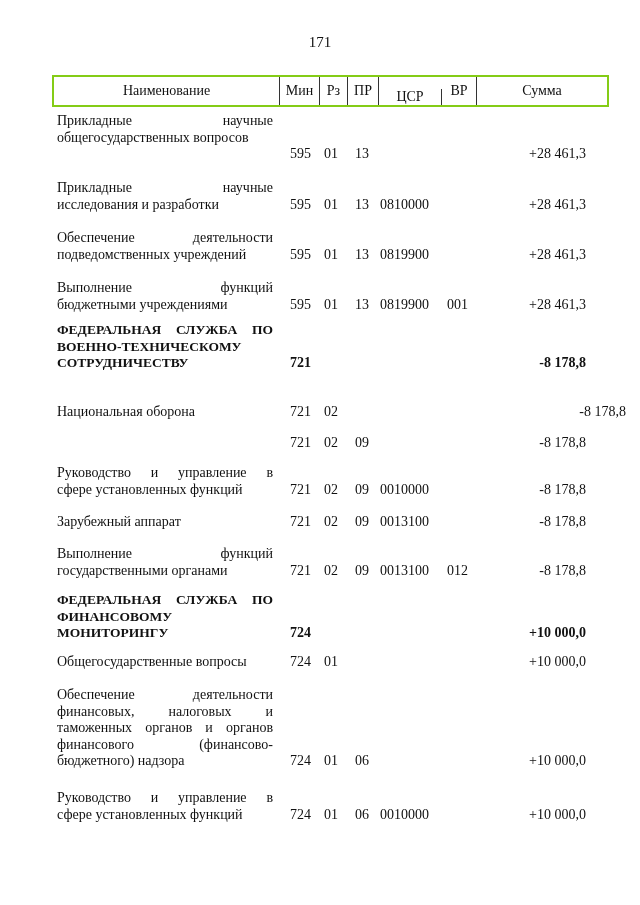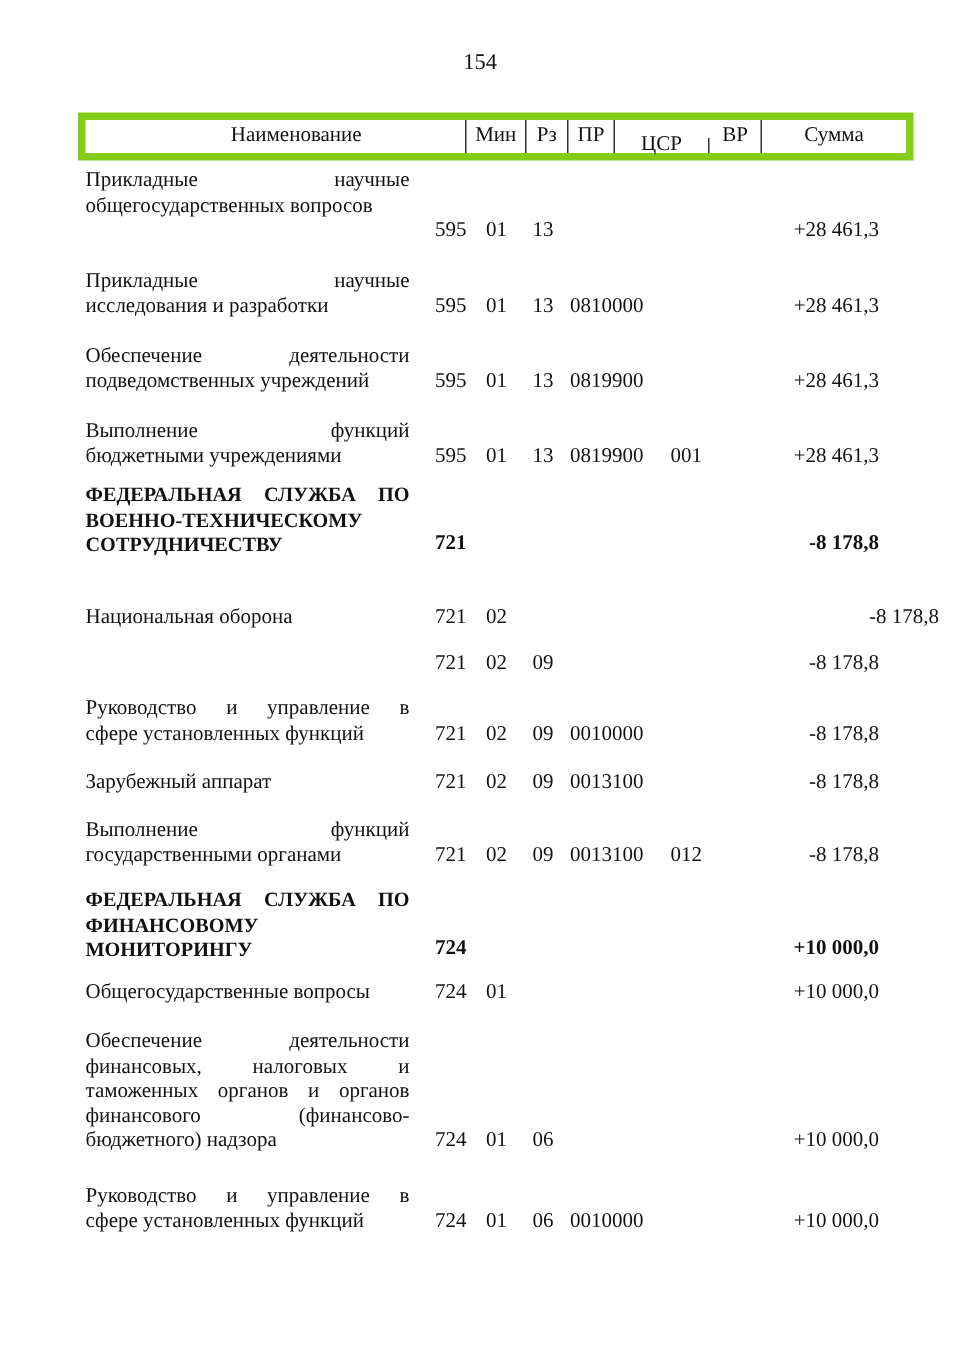--- a/index.html
+++ b/index.html
@@ -1,39 +1,39 @@
 <!DOCTYPE html>
 <html><head>
 <meta charset="utf-8">
 <style>
   html, body { margin:0; padding:0; background:#ffffff; }
   body { width:640px; height:905px; position:relative; overflow:hidden;
          font-family:"Liberation Serif", "DejaVu Serif", serif; color:#111; }
   .page-num { position:absolute; top:34px; left:0; width:640px; text-align:center; font-size:15px; }
   .hdr { position:absolute; top:75px; left:52px; width:557px; height:32px;
-         border:5px solid #84cc16; box-sizing:border-box; display:flex;padding-left:28px; }
+         border:2px solid #84cc16; box-sizing:border-box; display:flex; }
   .hdr > div { border-right:1px solid #333; display:flex; align-items:center; justify-content:center;
                font-size:14px; box-sizing:border-box; }
   .hdr > div:last-child { border-right:none; }
   .c-name { width:226px; } .c-min { width:40px; } .c-rz { width:28px; } .c-pr { width:31px; }
   .c-csr { width:63px;margin-top:12px; } .c-vr { width:35px; } .c-sum { flex:1; }
   .row { position:absolute; left:0; width:640px; font-size:14px; line-height:16.5px; }
   .row .name { position:absolute; left:57px; width:216px; text-align:justify; text-align-last:left; }
   .row .name .ln { display:block; text-align:justify; text-align-last:justify; white-space:nowrap; }
   .row .name .ln.last { text-align-last:left; }
   .row .v { position:absolute; bottom:0; white-space:nowrap; }
   .row .min { left:290px; } .row .rz { left:324px; } .row .pr { left:355px; }
   .row .csr { left:380px; } .row .vr { left:447px;margin-top:28px; } .row .sum { right:54px; text-align:right;margin-top:40px; }
   .bold { font-weight:bold; }
   .bold .name .ln { font-size:13.5px; }
 </style>
 </head>
 <body>
 
-<div class="page-num">154</div>
+<div class="page-num">171</div>
 
 <div class="hdr">
   <div class="c-name">Наименование</div>
   <div class="c-min">Мин</div>
   <div class="c-rz">Рз</div>
   <div class="c-pr">ПР</div>
   <div class="c-csr">ЦСР</div>
   <div class="c-vr">ВР</div>
   <div class="c-sum">Сумма</div>
 </div>

